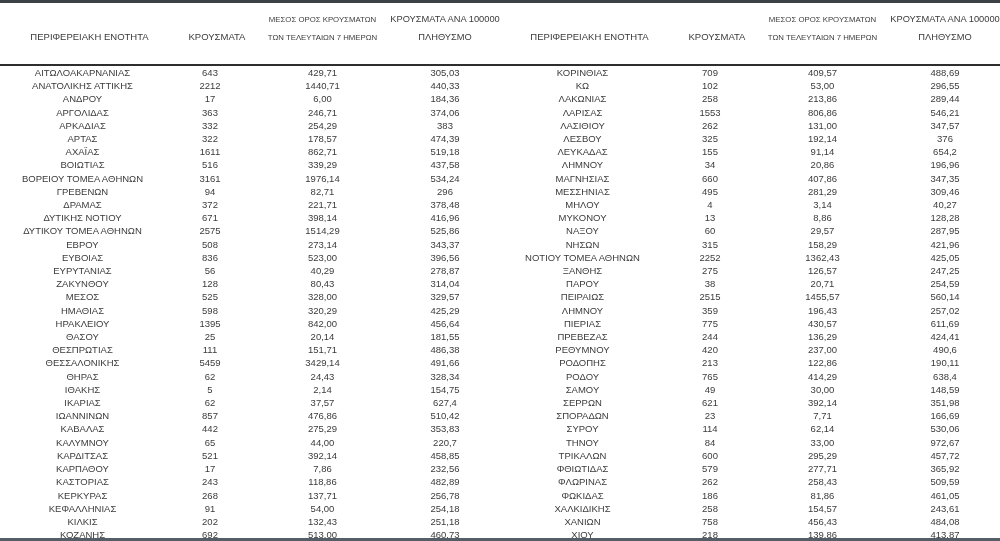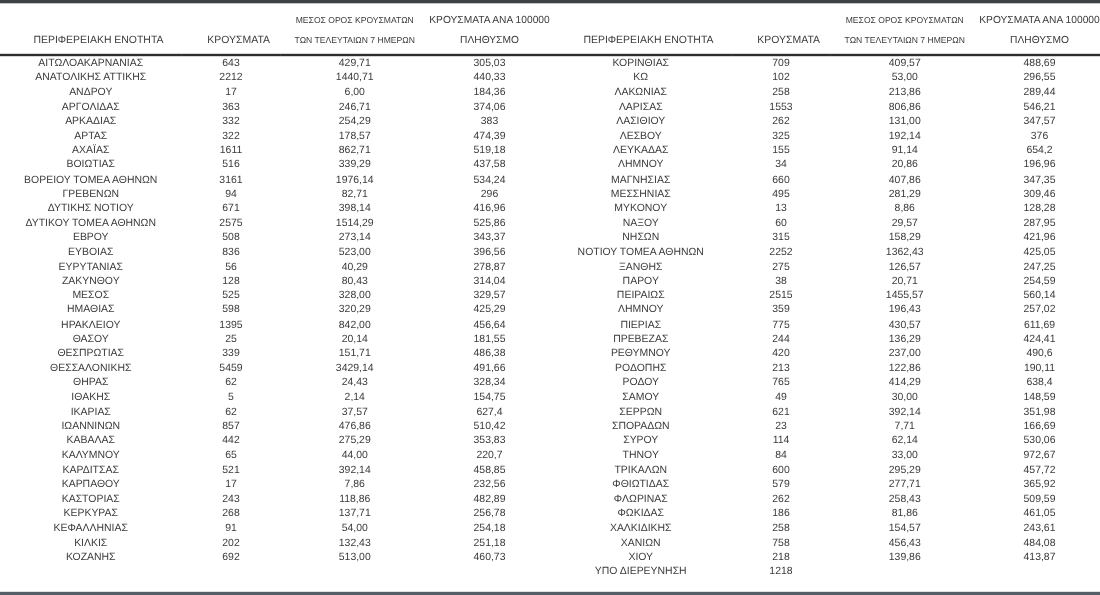--- a/index.html
+++ b/index.html
@@ -30,21 +30,21 @@
     width: 100%;
     border-collapse: collapse;
     table-layout: fixed;
     color: #3b3b3b;
   }
   table.cases-table th {
     vertical-align: bottom;
     text-align: center;
     font-weight: normal;
     height: 41px;
-    padding: 0 0 5px 0;
+    padding: 0 0 20px 0;
     border-bottom: 2px solid #2e2e2e;
     white-space: nowrap;
     overflow: visible;
   }
   .col-region { width: 33%; }
   .col-cases  { width: 18%; }
   .col-avg    { width: 27%; }
   .col-per    { width: 22%; }
   .h-main {
     font-size: 9.5px;
@@ -152,20 +152,26 @@
               <td>1976,14</td>
               <td>534,24</td>
             </tr>
             <tr>
               <td>ΓΡΕΒΕΝΩΝ</td>
               <td>94</td>
               <td>82,71</td>
               <td>296</td>
             </tr>
             <tr>
+              <td>ΔΡΑΜΑΣ</td>
+              <td>372</td>
+              <td>221,71</td>
+              <td>378,48</td>
+            </tr>
+            <tr>
               <td>ΔΥΤΙΚΗΣ ΝΟΤΙΟΥ</td>
               <td>671</td>
               <td>398,14</td>
               <td>416,96</td>
             </tr>
             <tr>
               <td>ΔΥΤΙΚΟΥ ΤΟΜΕΑ ΑΘΗΝΩΝ</td>
               <td>2575</td>
               <td>1514,29</td>
               <td>525,86</td>
@@ -213,21 +219,21 @@
               <td>456,64</td>
             </tr>
             <tr>
               <td>ΘΑΣΟΥ</td>
               <td>25</td>
               <td>20,14</td>
               <td>181,55</td>
             </tr>
             <tr>
               <td>ΘΕΣΠΡΩΤΙΑΣ</td>
-              <td>339</td>
+              <td>111</td>
               <td>151,71</td>
               <td>486,38</td>
             </tr>
             <tr>
               <td>ΘΕΣΣΑΛΟΝΙΚΗΣ</td>
               <td>5459</td>
               <td>3429,14</td>
               <td>491,66</td>
             </tr>
             <tr>
@@ -385,20 +391,26 @@
               <td>407,86</td>
               <td>347,35</td>
             </tr>
             <tr>
               <td>ΜΕΣΣΗΝΙΑΣ</td>
               <td>495</td>
               <td>281,29</td>
               <td>309,46</td>
             </tr>
             <tr>
+              <td>ΜΗΛΟΥ</td>
+              <td>4</td>
+              <td>3,14</td>
+              <td>40,27</td>
+            </tr>
+            <tr>
               <td>ΜΥΚΟΝΟΥ</td>
               <td>13</td>
               <td>8,86</td>
               <td>128,28</td>
             </tr>
             <tr>
               <td>ΝΑΞΟΥ</td>
               <td>60</td>
               <td>29,57</td>
               <td>287,95</td>

